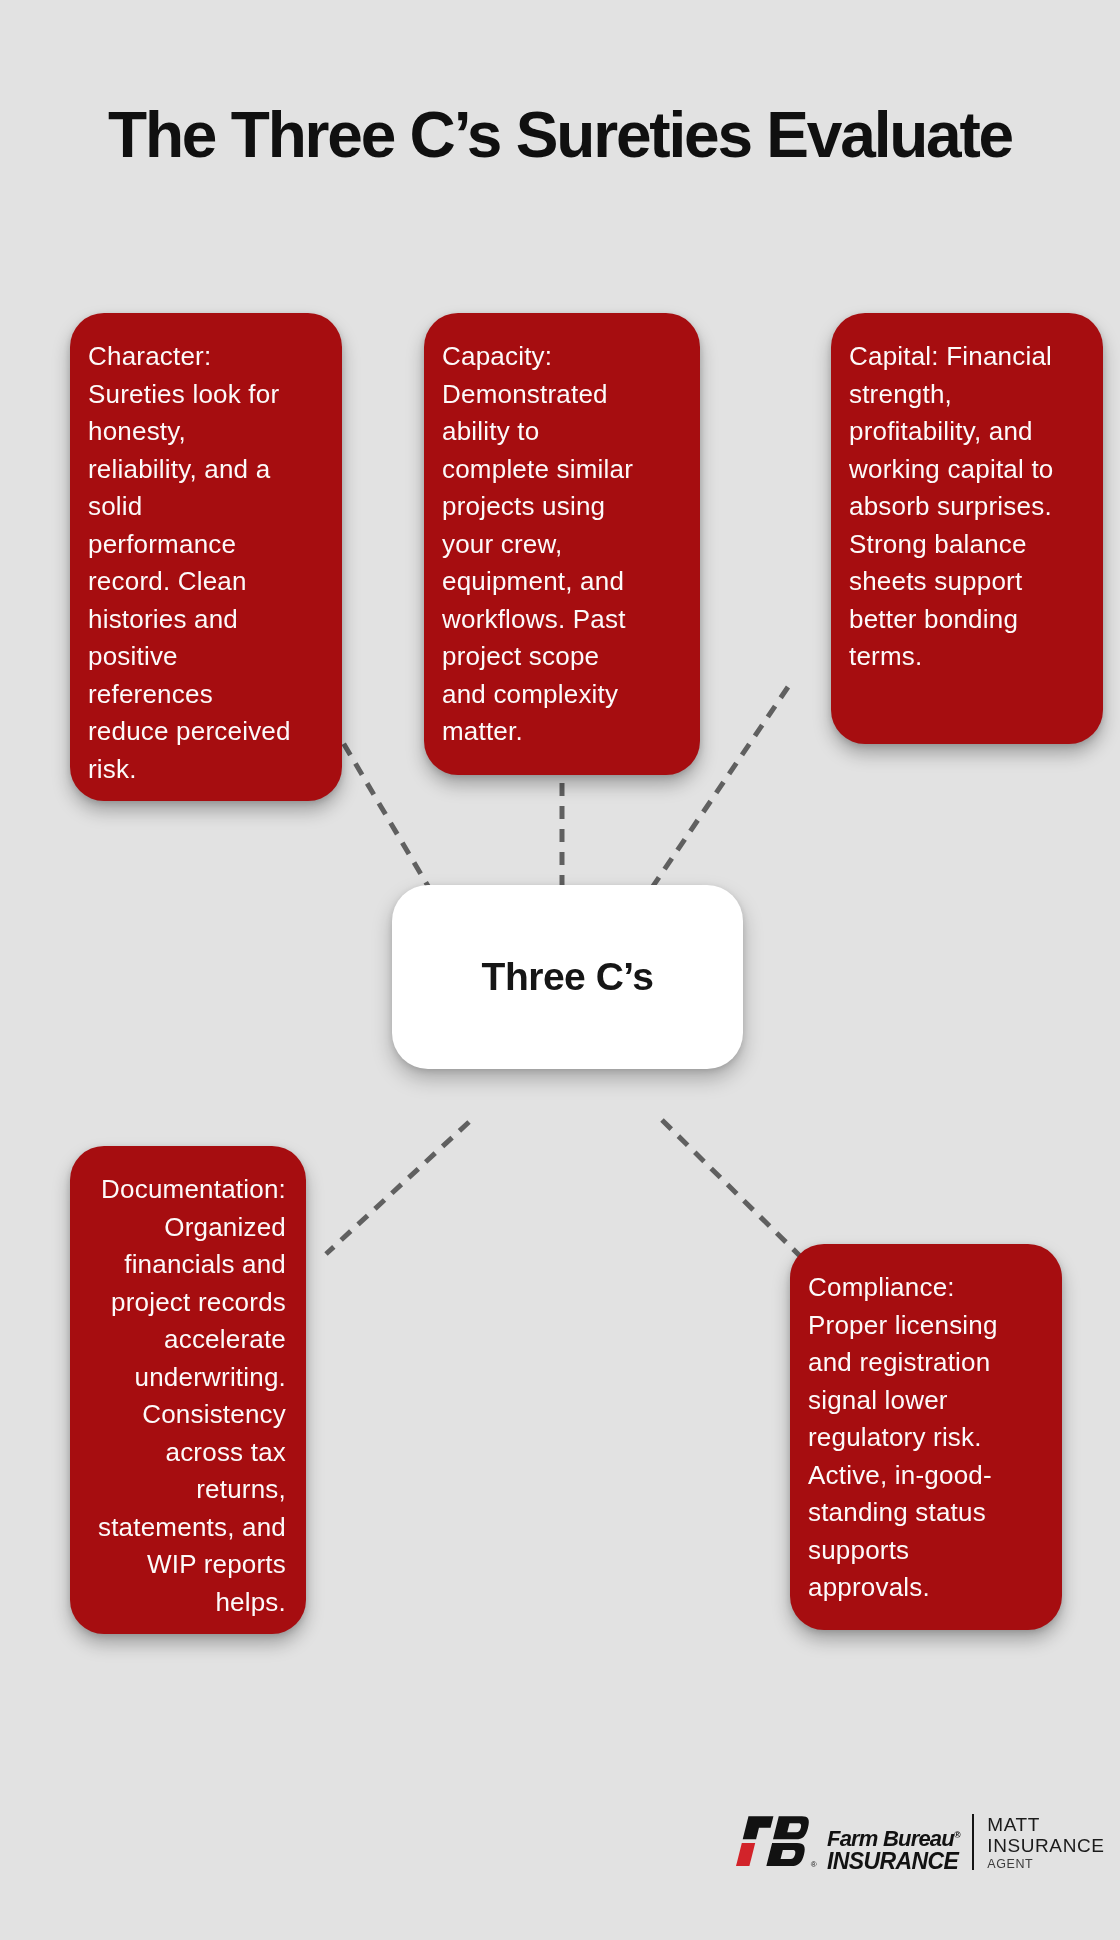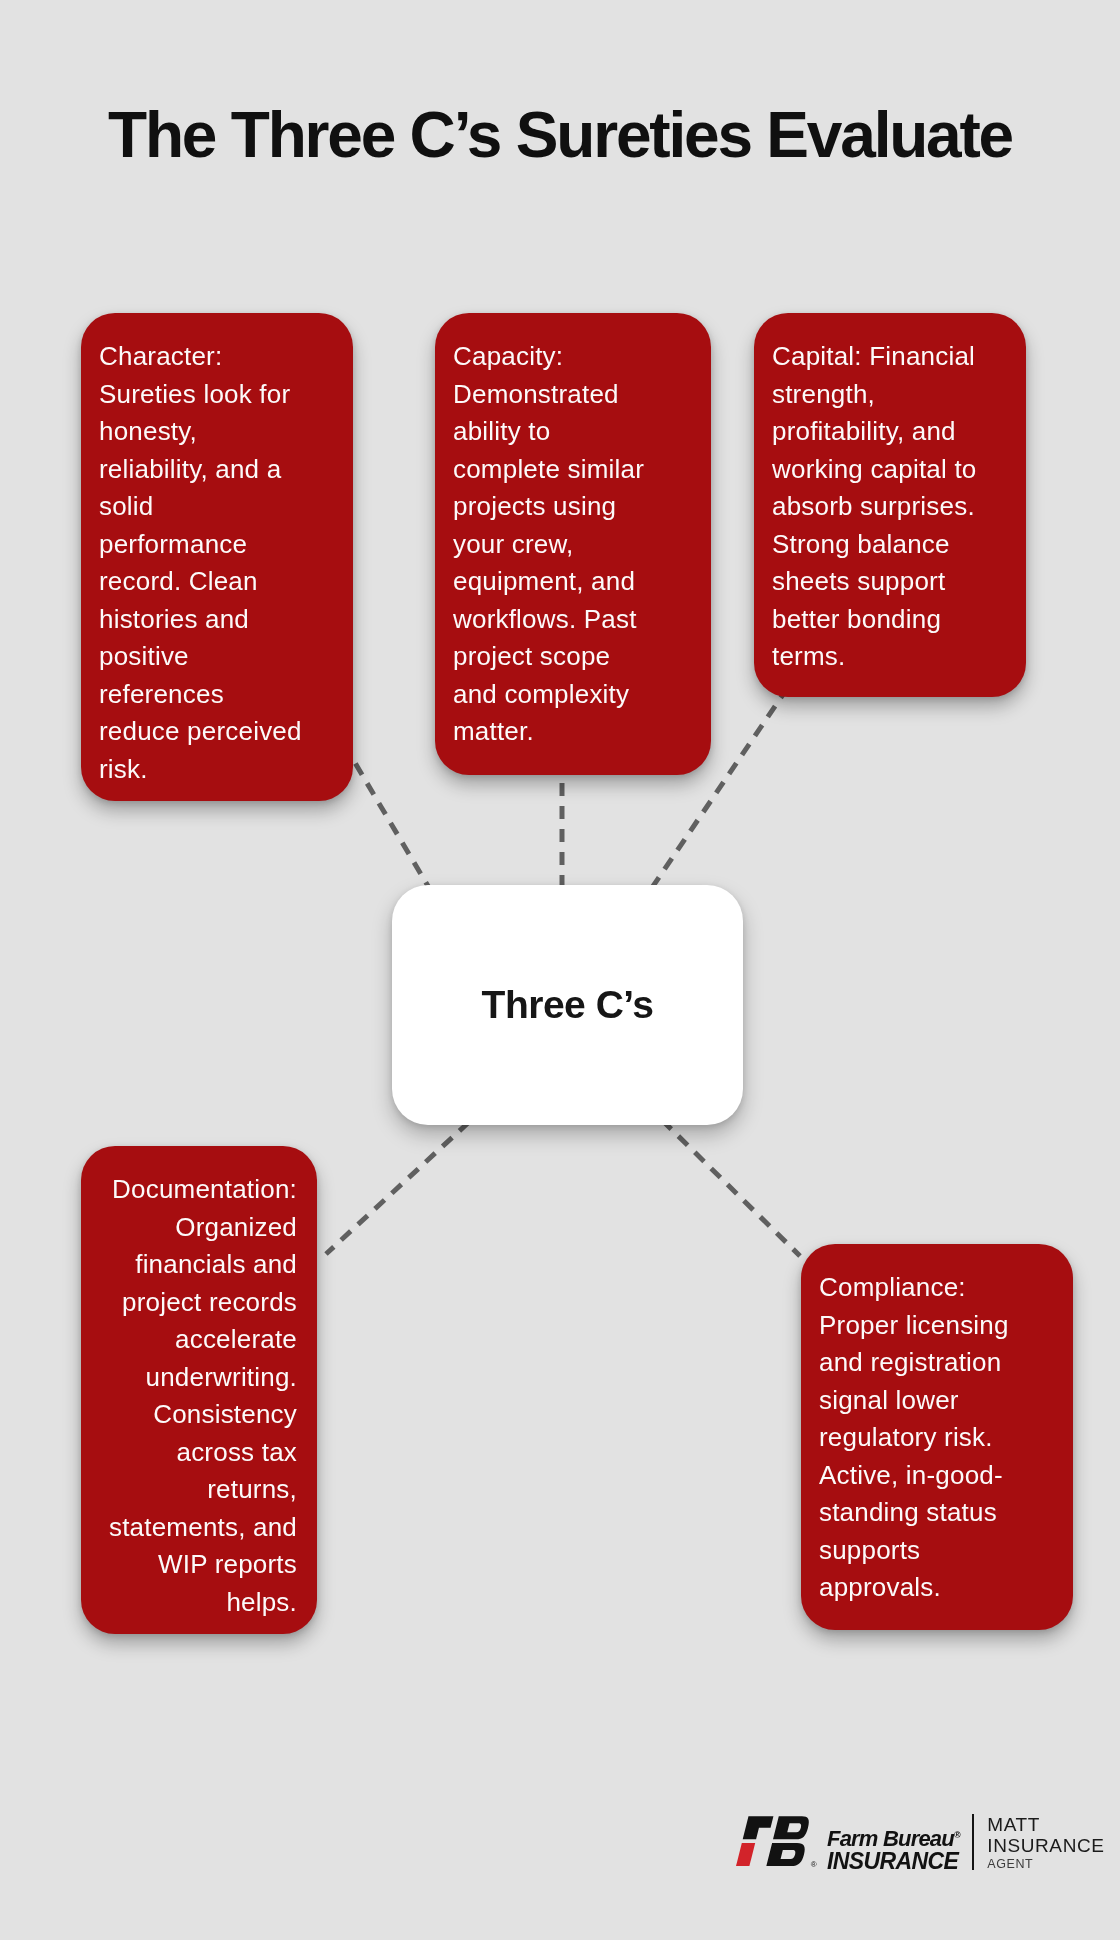--- a/index.html
+++ b/index.html
@@ -17,34 +17,33 @@
   .connectors{position:absolute;left:0;top:0;z-index:1;}
   .connectors line{
     stroke:var(--connector,#606060);stroke-width:5;stroke-dasharray:13 10;
   }
   .node{
     position:absolute;z-index:2;box-sizing:border-box;
     background:var(--card-red,#A60D10);
     border-radius:34px;
     box-shadow:0 10px 18px rgba(0,0,0,0.28), 0 2px 6px rgba(0,0,0,0.14);
     padding:25px 20px 18px 18px;
-    margin-left:11px;
   }
   .node p{
     margin:0;white-space:pre-line;
     color:var(--card-text,#FCFAFA);
     font-size:26px;line-height:37.5px;letter-spacing:0.2px;
   }
   .node-character{left:70px;top:313px;width:272px;height:488px;}
   .node-capacity{left:424px;top:313px;width:276px;height:462px;}
-  .node-capital{left:743px;top:313px;width:272px;height:384px;}
+  .node-capital{left:831px;top:313px;width:272px;height:431px;}
   .node-documentation{left:70px;top:1146px;width:236px;height:488px;text-align:right;}
   .node-compliance{left:790px;top:1244px;width:272px;height:386px;}
   .center-node{
-    position:absolute;z-index:3;left:392px;top:885px;width:351px;height:240px;
+    position:absolute;z-index:3;left:392px;top:885px;width:351px;height:184px;
     background:var(--center-bg,#FFFFFF);
     border-radius:36px;
     box-shadow:0 10px 20px rgba(0,0,0,0.25), 0 2px 6px rgba(0,0,0,0.12);
     display:flex;align-items:center;justify-content:center;
   }
   .center-node span{
     font-size:39px;font-weight:bold;color:#161616;letter-spacing:-0.5px;
   }
   .footer{
     position:absolute;left:736px;top:1812px;z-index:2;

